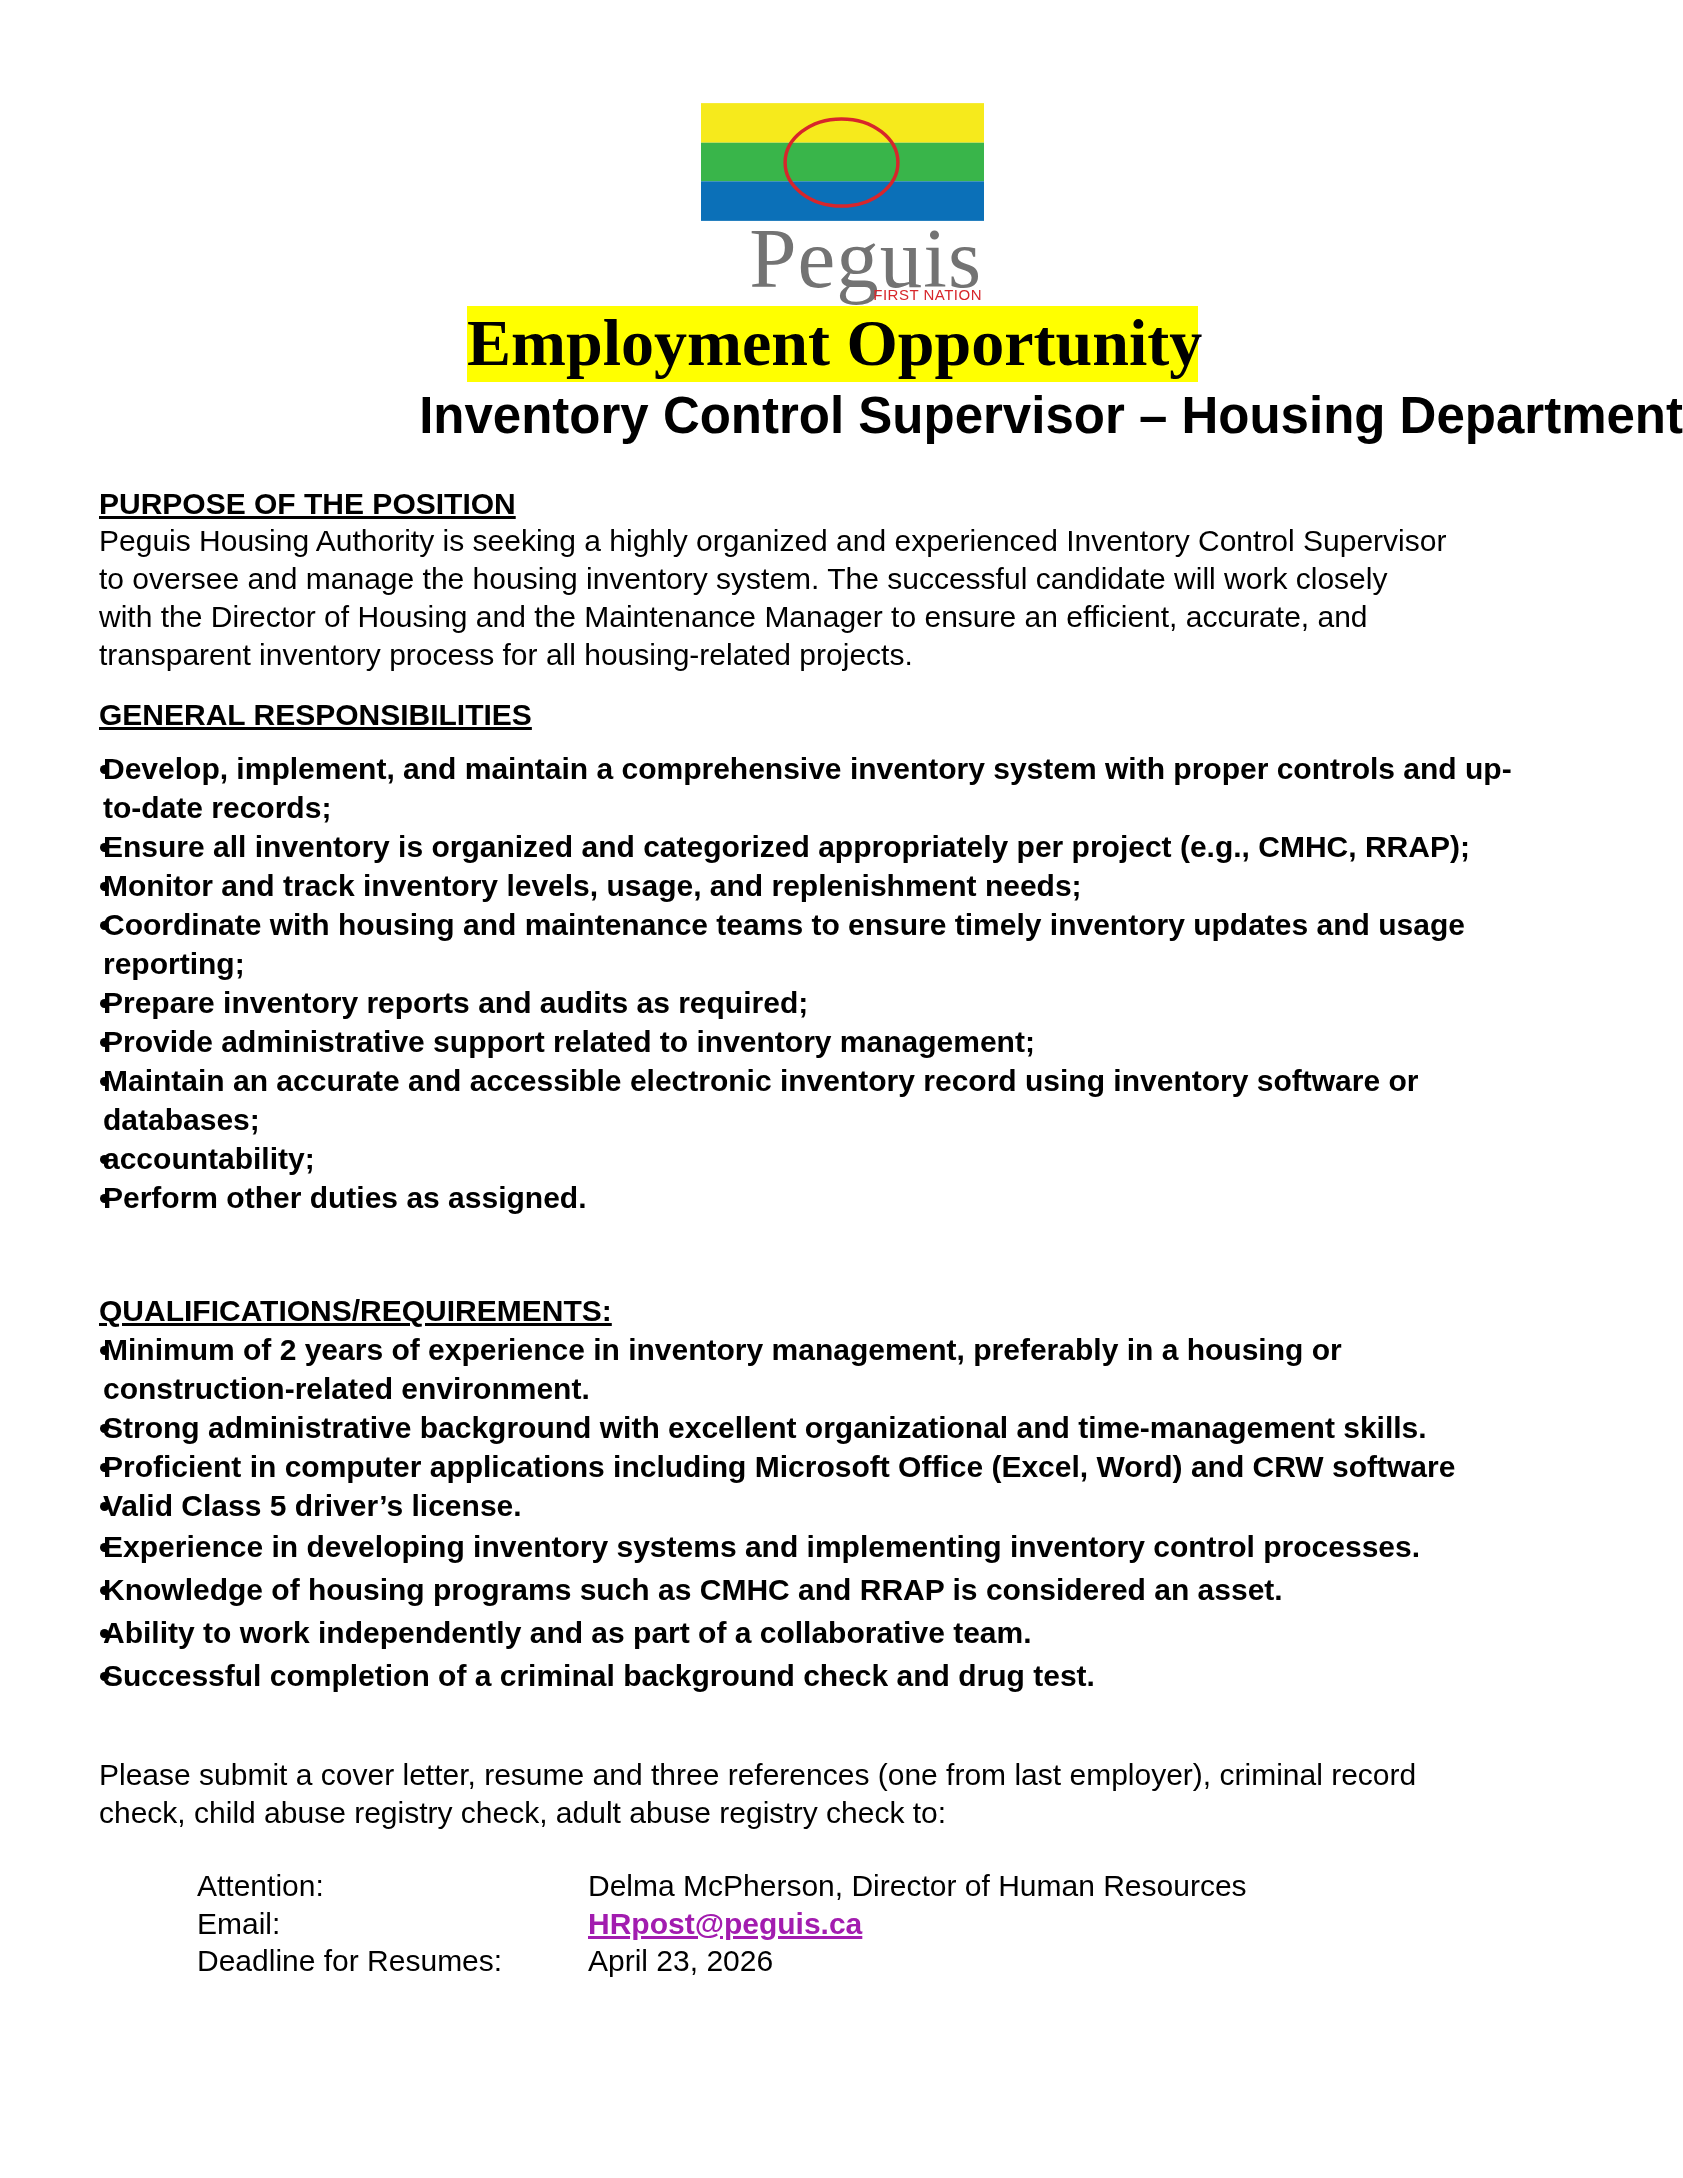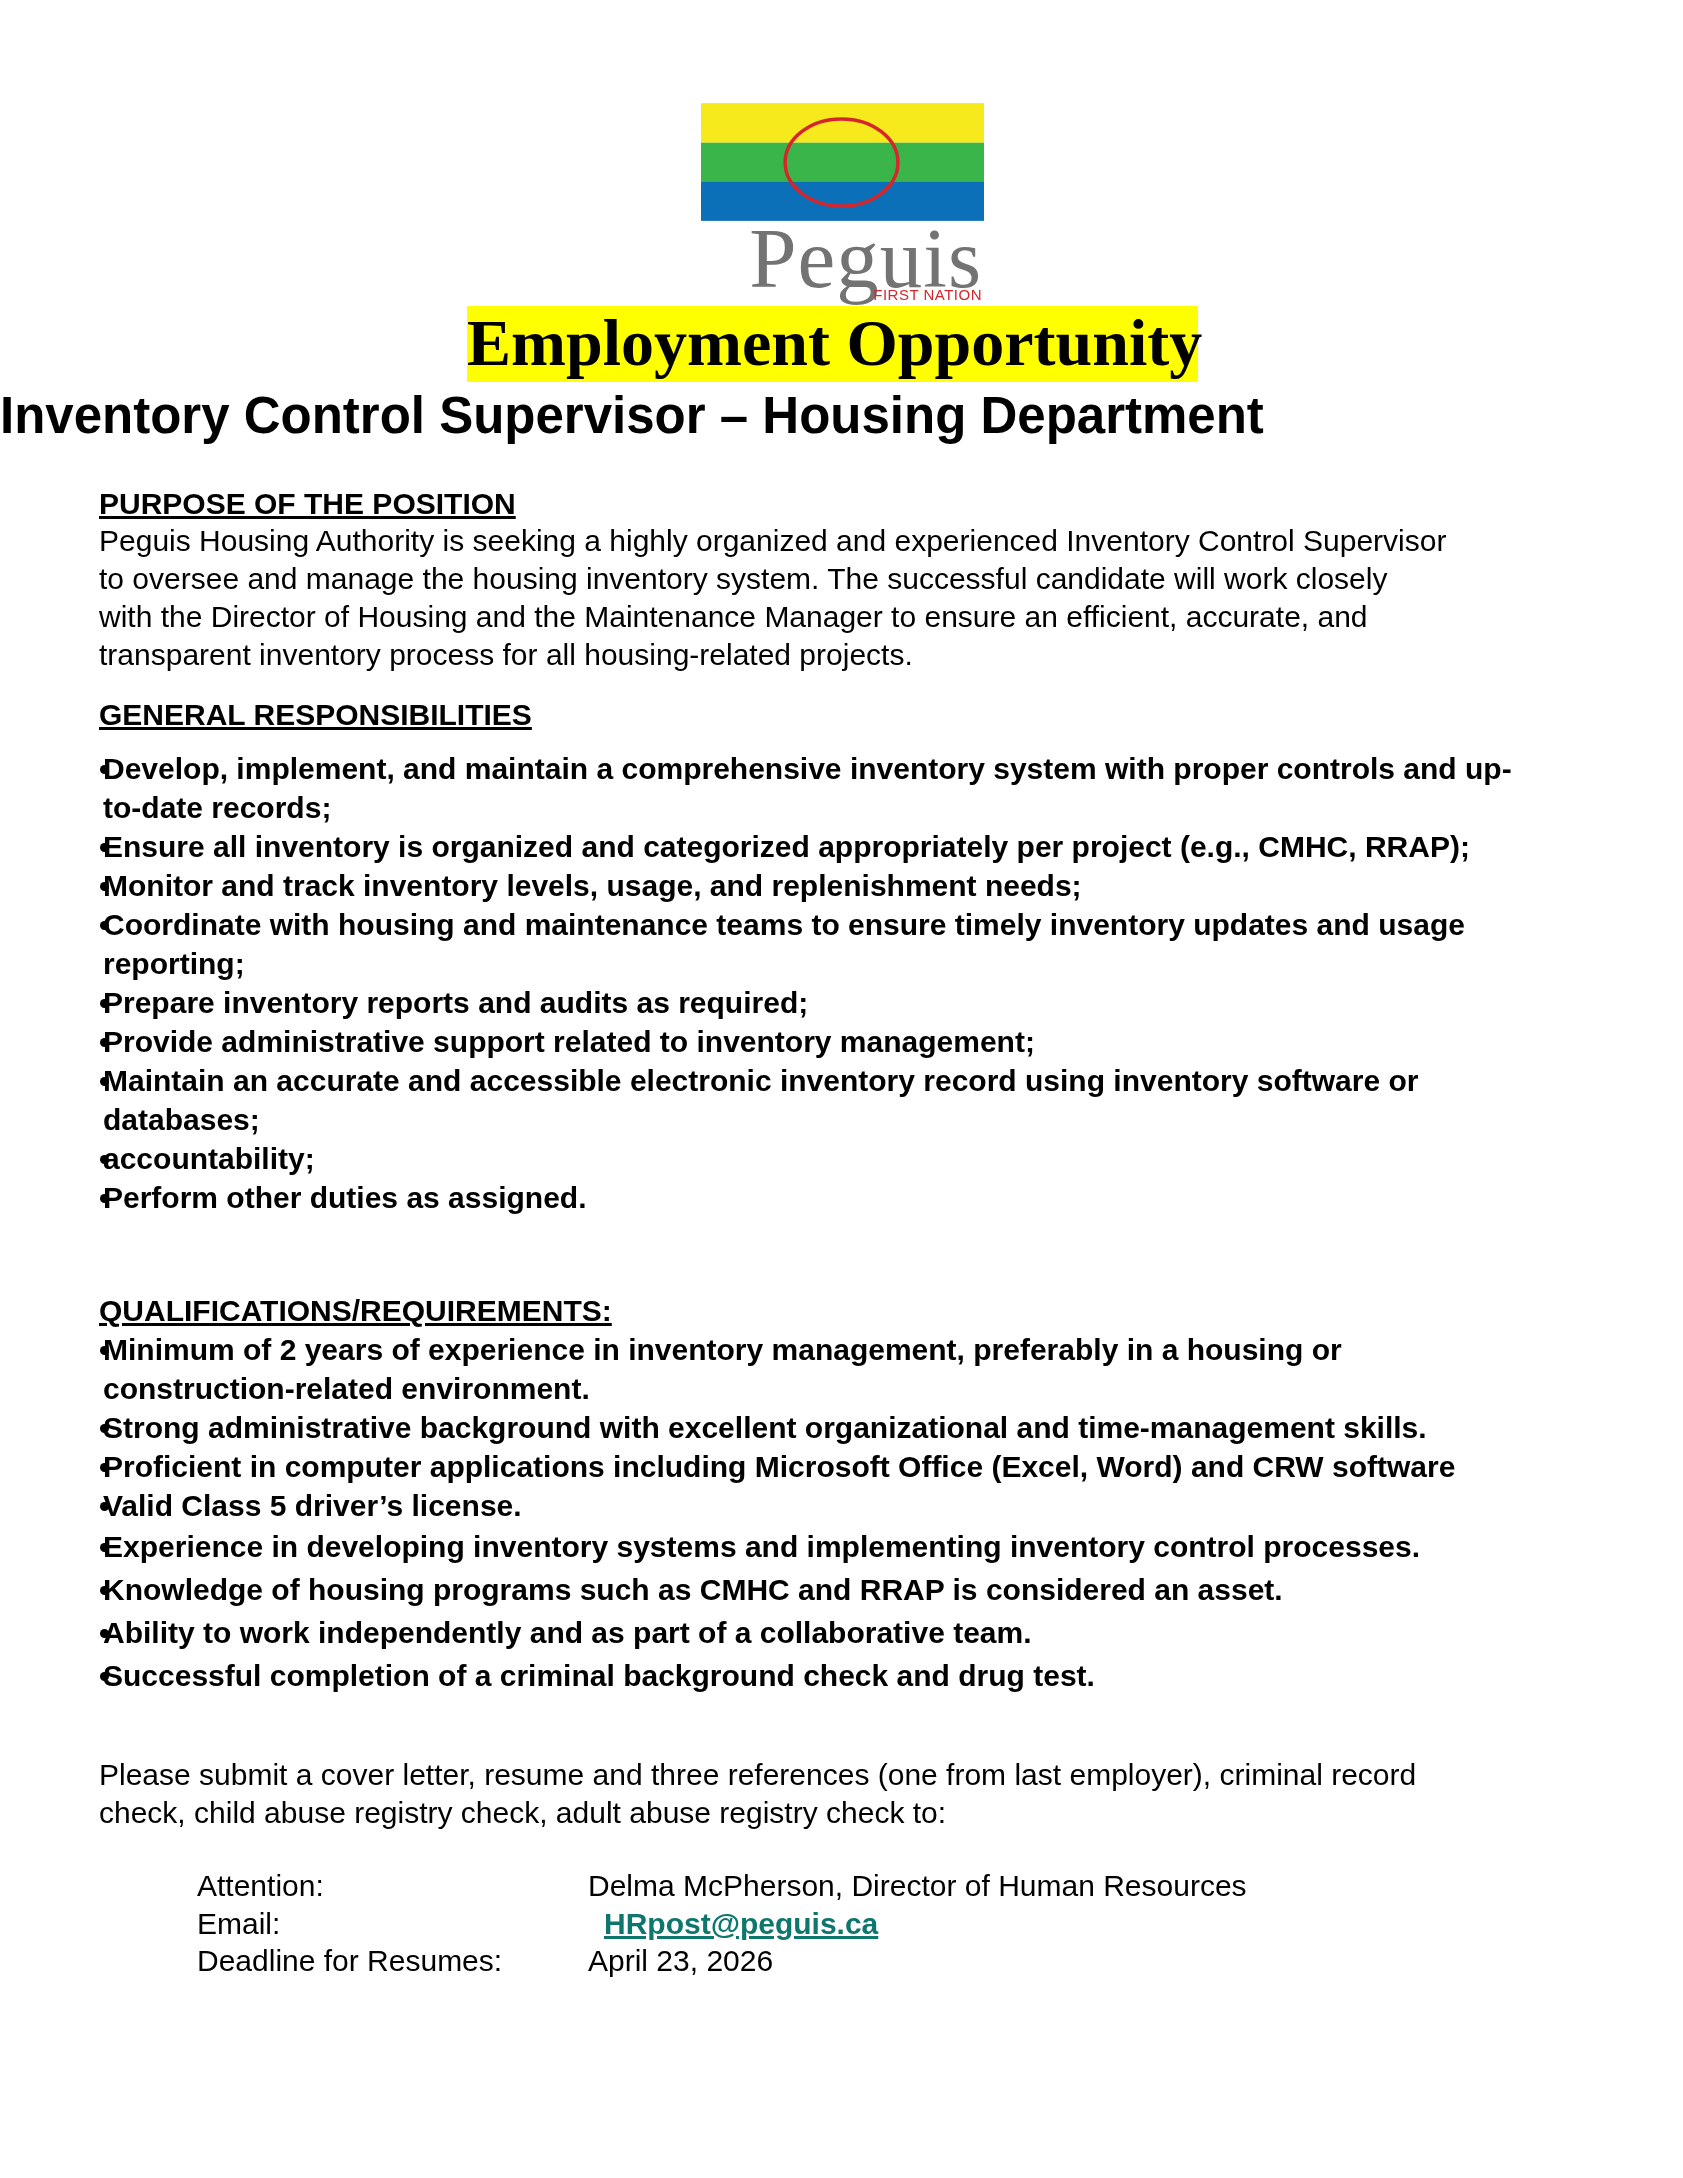--- a/index.html
+++ b/index.html
@@ -10,21 +10,21 @@
   #logo-flag { position: absolute; left: 8px; top: 4px; }
   #logo-word { position: absolute; left: 0; top: 117px; width: 289px; text-align: right;
                font-family: "Liberation Serif", serif; font-size: 85px; line-height: 85px;
                color: #737373; letter-spacing: 1px; }
   #logo-sub { position: absolute; right: 8px; top: 188px; font-family: "Liberation Sans", sans-serif;
               font-size: 15px; line-height: 16px; color: #d7262b; letter-spacing: 0.5px; }
   #banner { left: 467px; top: 306px; width: 731px; height: 76px; background: #ffff00; }
   #banner-text { left: 467px; top: 303px; width: 643px; text-align: center;
                  font-family: "Liberation Serif", serif; font-weight: bold; font-size: 66px;
                  line-height: 79px; white-space: nowrap; }
-  #job-title { left: 0; top: 384px; width: 1683px; text-align: left; font-weight: bold;
+  #job-title { left: 0; top: 384px; width: 1683px; text-align: right; font-weight: bold;
                font-size: 51px; line-height: 63px; white-space: nowrap; }
   .h { position: absolute; left: 99px; font-weight: bold; font-size: 30px; line-height: 38px;
        white-space: nowrap; text-decoration: underline; }
   .p { position: absolute; left: 99px; font-size: 30px; line-height: 38px; width: 1485px; }
   .p .ln { display: block; white-space: nowrap; }
   ul.bl { position: absolute; left: 0; margin: 0; padding: 0; list-style: none; width: 1683px; }
   ul.bl li { position: relative; font-size: 30px; line-height: 39px; }
   ul.bl li .dot { position: absolute; left: 100px; top: 16px; width: 9px; height: 9px;
                   border-radius: 50%; background: #000; }
   ul.bl li .ln { display: block; padding-left: 103px; white-space: nowrap; font-weight: bold; }
@@ -146,19 +146,19 @@
   <span class="ln">Please submit a cover letter, resume and three references (one from last employer), criminal record</span>
   <span class="ln">check, child abuse registry check, adult abuse registry check to:</span>
 </div>
 
 <div class="contact-row" style="top:1867px">
   <span class="lbl">Attention:</span>
   <span class="val">Delma McPherson, Director of Human Resources</span>
 </div>
 <div class="contact-row" style="top:1905px">
   <span class="lbl">Email:</span>
-  <a class="val email" style="color: #0f766e; margin-left: 16px;">HRpost@peguis.ca</a>
+  <a class="val email" style="color: #a21caf;">HRpost@peguis.ca</a>
 </div>
 <div class="contact-row" style="top:1942px">
   <span class="lbl">Deadline for Resumes:</span>
   <span class="val">April 23, 2026</span>
 </div>
 
 
 </body></html>

